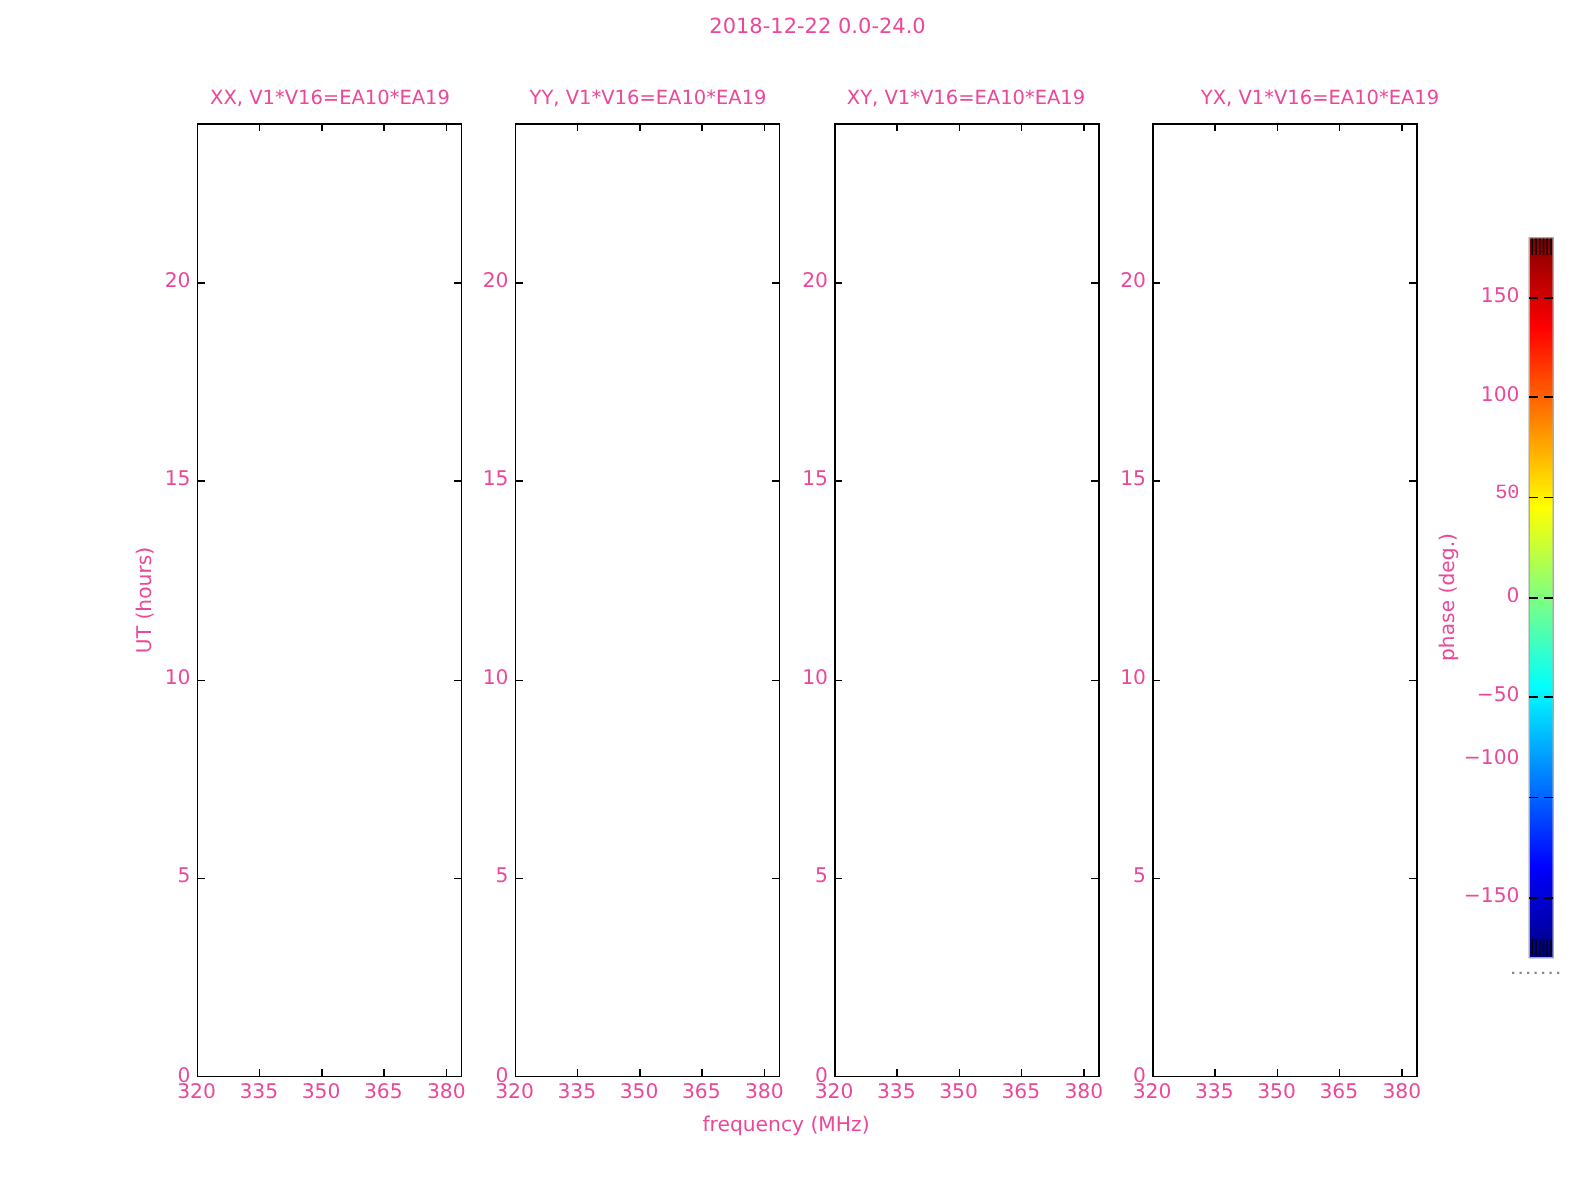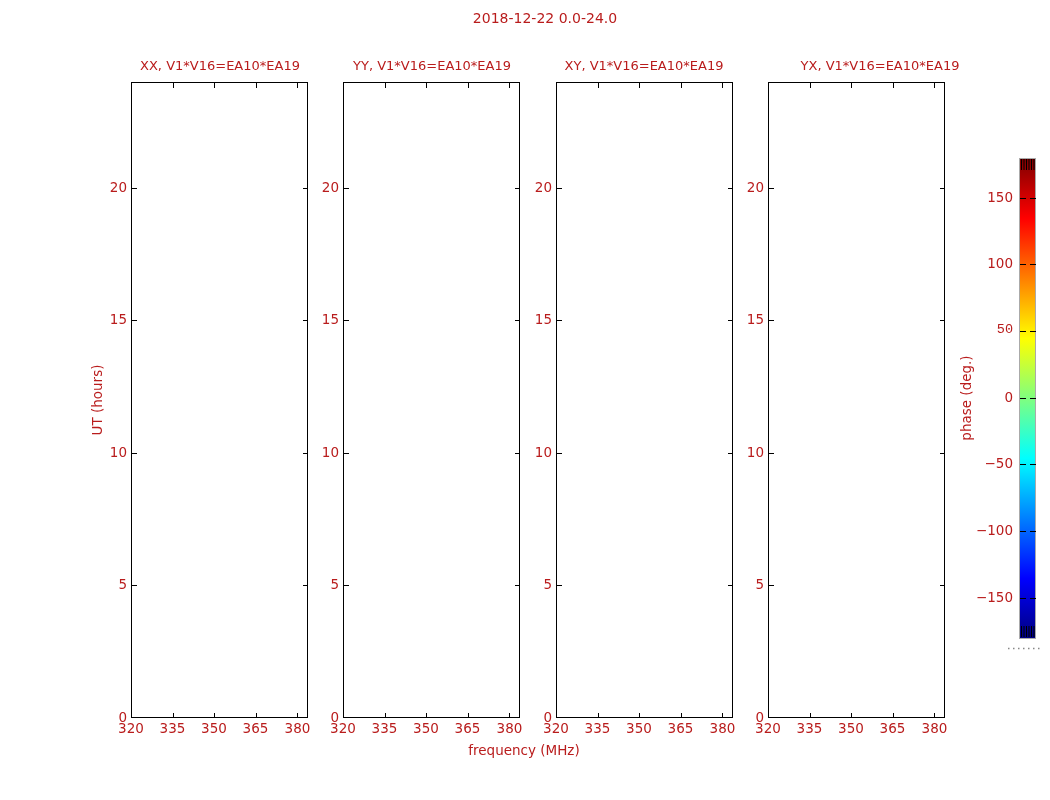--- a/index.html
+++ b/index.html
@@ -1,21 +1,21 @@
 <!DOCTYPE html>
 <html><head>
 <meta charset="utf-8">
 <style>
   html,body{margin:0;padding:0;background:#fff;}
   .fig{
     position:relative;
     width:1050px;height:800px;
     background:#ffffff;
     font-family:"DejaVu Sans","Liberation Sans",sans-serif;
-    color:#b91c1c;
+    color:#ec4899;
     overflow:hidden;
   }
   .fig svg{position:absolute;left:0;top:0;}
   .lbl{position:absolute;white-space:nowrap;line-height:1.1;}
   .suptitle{font-size:14px;transform:translateX(-50%);}
   .ptitle{font-size:13px;transform:translateX(-50%);}
   .tick{font-size:13.5px;}
   .xt{transform:translateX(-50%);top:721px;}
   .yt{width:40px;text-align:right;}
   .ct{width:42px;text-align:right;}
@@ -121,18 +121,18 @@
   <div class="lbl tick xt" style="left:809.5px;">335</div>
   <div class="lbl tick xt" style="left:851px;">350</div>
   <div class="lbl tick xt" style="left:892.5px;">365</div>
   <div class="lbl tick xt" style="left:934.5px;">380</div>
 
   <div class="lbl tick ct" style="left:971px;top:190px;">150</div>
   <div class="lbl tick ct" style="left:971px;top:256px;">100</div>
   <div class="lbl tick ct" style="left:971px;top:323px;font-family:Liberation Mono, monospace;">50</div>
   <div class="lbl tick ct" style="left:971px;top:390px;">0</div>
   <div class="lbl tick ct" style="left:971px;top:456px;">−50</div>
-  <div class="lbl tick ct" style="left:971px;top:523px;">−100</div>
+  <div class="lbl tick ct" style="left:971px;top:498px;">−100</div>
   <div class="lbl tick ct" style="left:971px;top:590px;">−150</div>
 
   <div class="lbl tick rot" style="left:966px;top:398px;">phase (deg.)</div>
 
 </div>
 
 </body></html>

